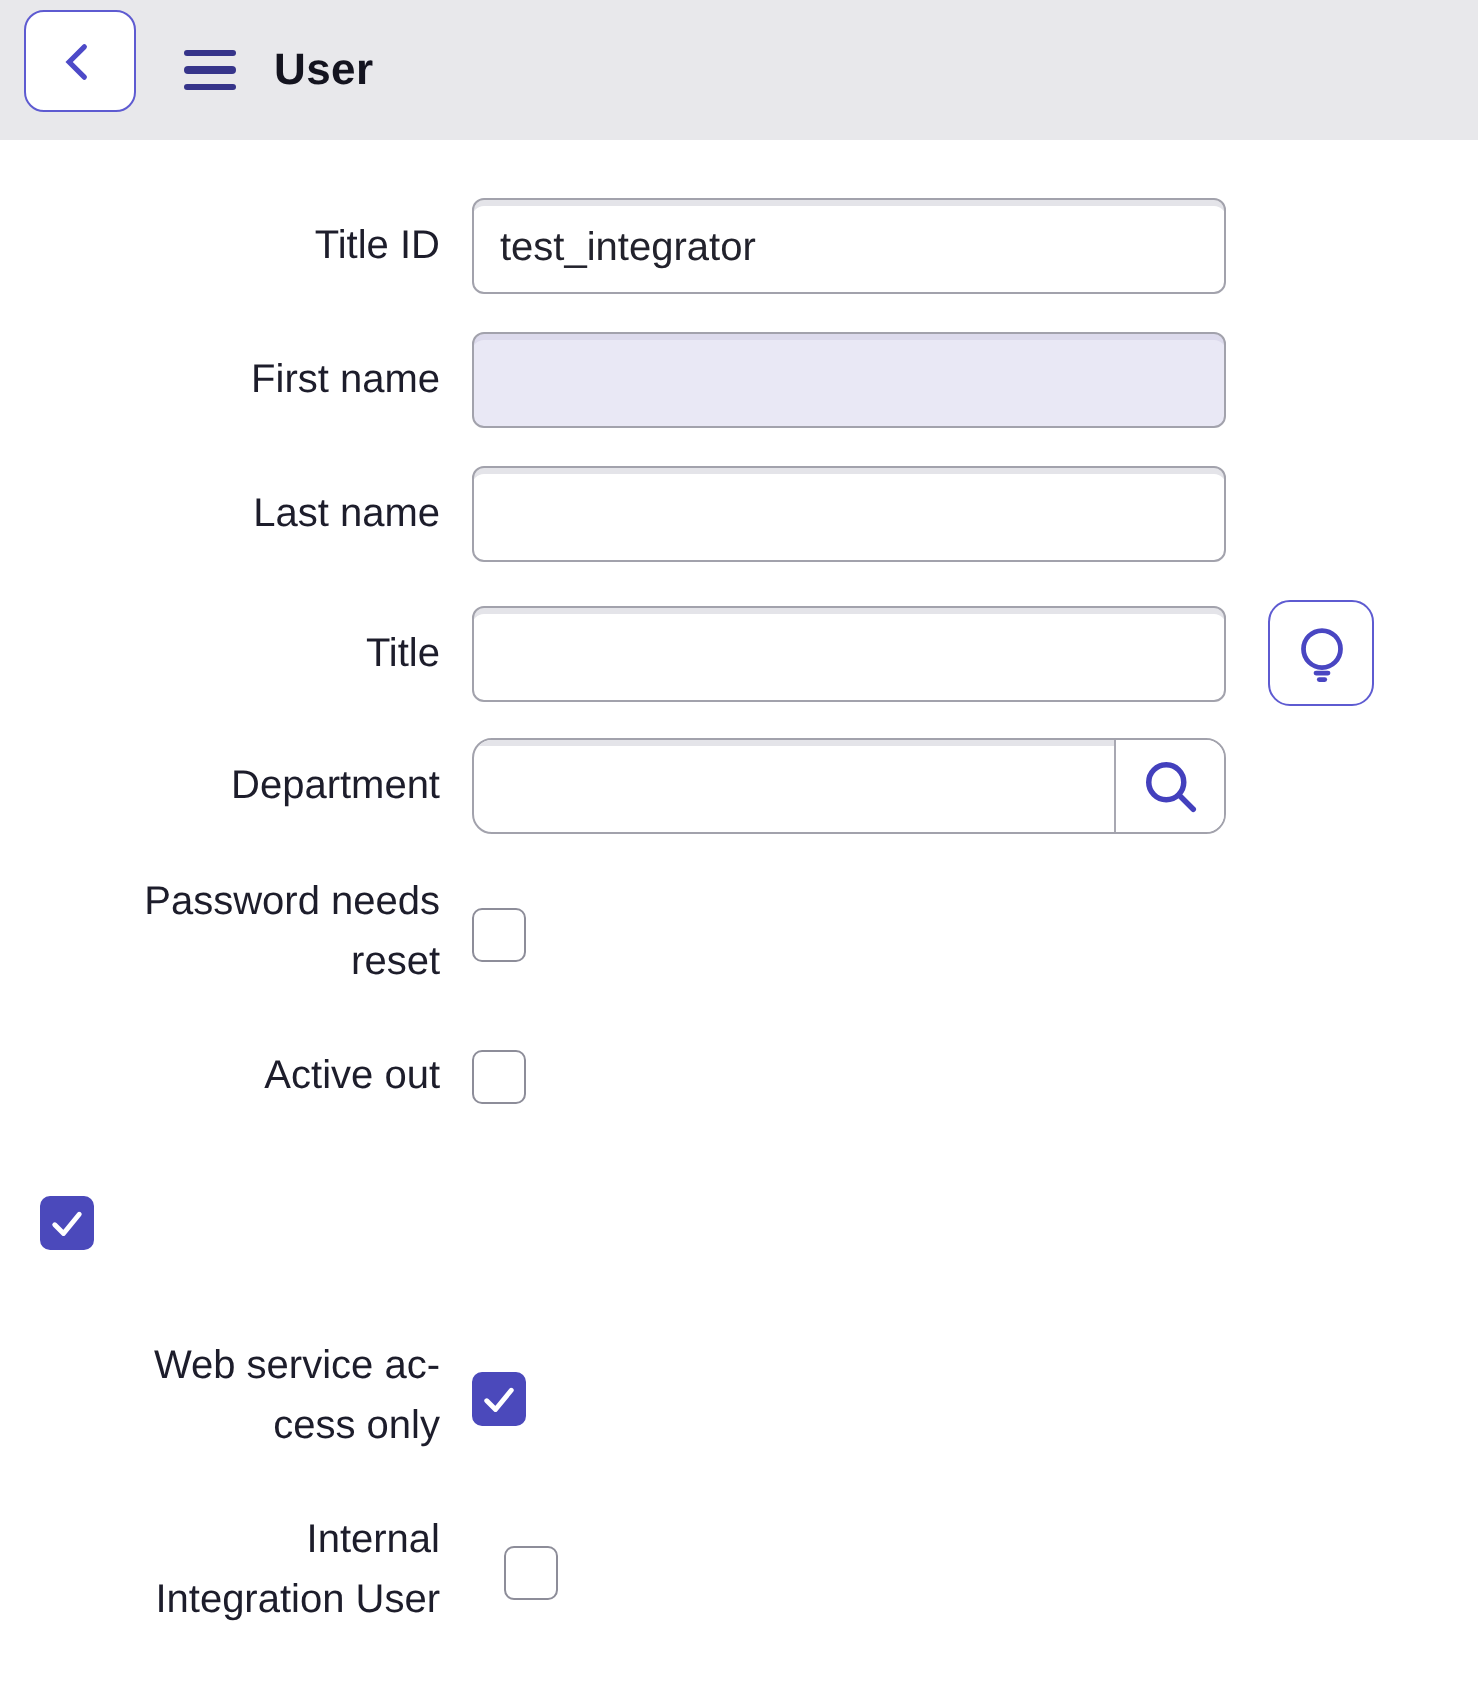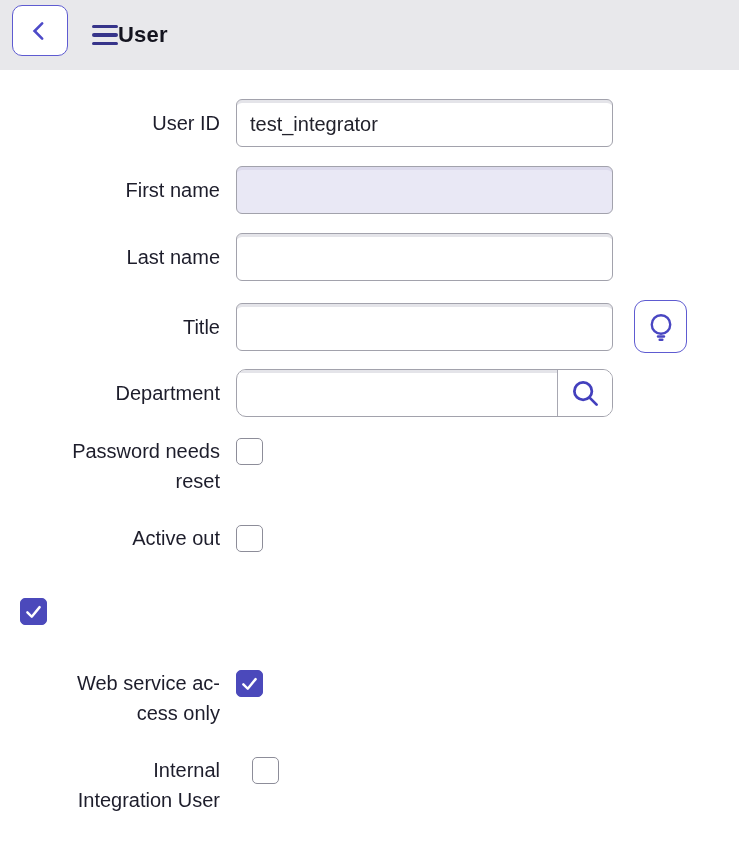--- a/index.html
+++ b/index.html
@@ -44,20 +44,21 @@
     border: none;
     cursor: pointer;
   }
   .menu-button .bar {
     height: 3.2px;
     width: 100%;
     background: #36348a;
     border-radius: 2px;
   }
   .page-title {
+    margin-left: 19px;
     font-size: 22px;
     font-weight: 700;
     color: #14141f;
     letter-spacing: 0.2px;
   }
   
   .main { padding: 29px 0 0 20px; }
   .form-row { display: flex; margin-bottom: 19px; }
   .form-row.input-row { align-items: center; }
   .form-row.title-row { margin-bottom: 16px; }
@@ -127,21 +128,21 @@
     width: 54px;
     display: flex;
     align-items: center;
     justify-content: center;
     background: #ffffff;
     border: none;
     cursor: pointer;
   }
   
   .form-row.checkbox-row { align-items: flex-start; margin-bottom: 43px; }
-  .form-row.checkbox-row.two-line { margin-bottom: 27px; }
+  .form-row.checkbox-row.two-line { margin-bottom: 27px; align-items: center; }
   .form-row.checkbox-row.first-check { margin-top: 14px; }
   .form-row.checkbox-row.last { margin-bottom: 0; gap: 16px; }
   .checkbox {
     width: 27px;
     height: 27px;
     margin-top: 2px;
     border: 1.5px solid #8d8d99;
     border-radius: 5px;
     background: #ffffff;
     display: flex;
@@ -169,21 +170,21 @@
     <span class="bar"></span>
     <span class="bar"></span>
     <span class="bar"></span>
   </button>
   <h1 class="page-title">User</h1>
 </header>
 
 <main class="main">
 
   <div class="form-row input-row">
-    <label class="field-label">User ID</label>
+    <label class="field-label">Title ID</label>
     <input class="text-input" type="text" value="test_integrator" style="">
   </div>
 
   <div class="form-row input-row">
     <label class="field-label">First name</label>
     <input class="text-input highlight" type="text" value="" style="">
   </div>
 
   <div class="form-row input-row">
     <label class="field-label">Last name</label>

